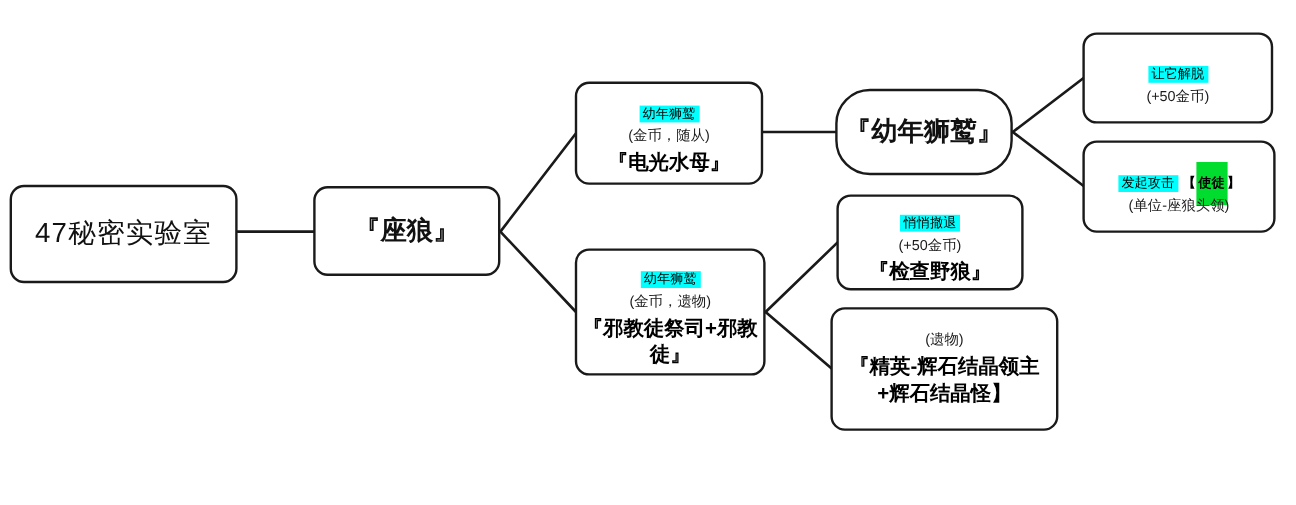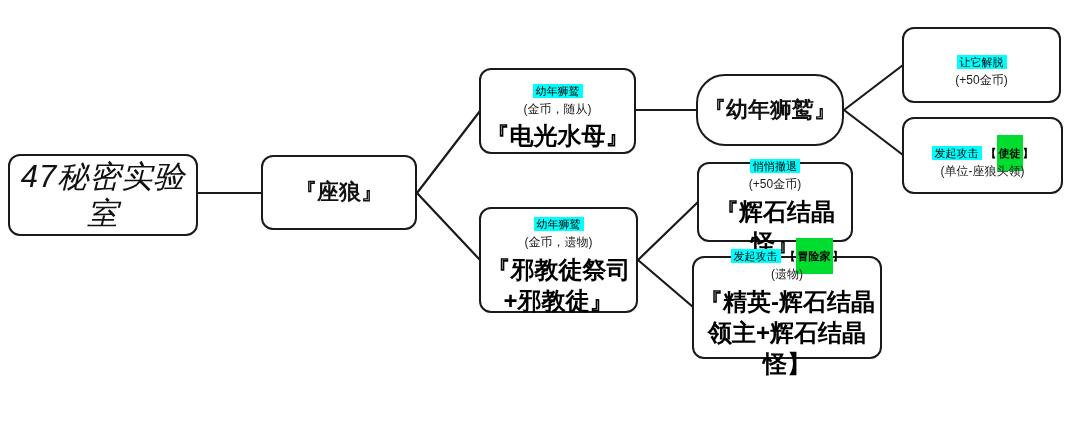--- a/index.html
+++ b/index.html
@@ -17,29 +17,29 @@
     background:#ffffff;
     border:2.5px solid #1a1a1a;
     border-radius:12px;
     display:flex;flex-direction:column;
     align-items:center;justify-content:center;
     text-align:center;
     color:#111;
     line-height:1.2;
   }
   .line{margin:2px 0;}
-  .title-lg{font-size:31px;letter-spacing:1px;font-style:italic;}
+  .title-lg{font-size:23px;letter-spacing:1px;}
   .title-bold{font-size:22px;font-weight:bold;}
   .action{font-size:11px;margin-top:16px;}
   .hl-cyan{background:#00ffff;color:#000;padding:1px 3px;}
   .hl-green{background:#00dd2e;color:#000;padding:12px 2px;font-weight:bold;}
   .tag-bracket{font-weight:bold;color:#000;}
   .tag-bracket.open{margin-left:4px;}
   .reward{font-size:12px;color:#1c1c1c;}
-  .result{font-size:24px;font-weight:bold;color:#000;line-height:1.3;}
+  .result{font-size:17px;font-weight:bold;color:#000;line-height:1.3;}
 
   
   #n-lab    {left:8px;   top:154px; width:190px; height:82px;}
   #n-warg   {left:261px; top:155px; width:156px; height:75px;}
   #n-check  {left:479px; top:68px;  width:157px; height:86px;}
   #n-back   {left:479px; top:207px; width:159px; height:106px; padding:0 4px;}
   #n-griffin{left:696px; top:74px;  width:148px; height:72px;border-radius:29px;}
   #n-release{left:902px; top:27px;  width:159px; height:76px;}
   #n-purify {left:902px; top:117px; width:161px; height:77px;}
   #n-retreat{left:697px; top:162px; width:156px; height:80px;}
@@ -93,22 +93,21 @@
   </div>
 
   <div class="node" id="n-purify">
     <div class="line action"><span class="hl-cyan">发起攻击</span><span class="tag-bracket open">【</span><span class="hl-green">使徒</span><span class="tag-bracket">】</span></div>
     <div class="line reward">(单位-座狼头领)</div>
   </div>
 
   <div class="node" id="n-retreat">
     <div class="line action"><span class="hl-cyan">悄悄撤退</span></div>
     <div class="line reward">(+50金币)</div>
-    <div class="line result">『辉石结晶怪』</div>
+    <div class="line result">『检查野狼』</div>
   </div>
 
   <div class="node" id="n-attack">
-    <div class="line action"><span class="hl-cyan">发起攻击</span><span class="tag-bracket open">【</span><span class="hl-green">冒险家</span><span class="tag-bracket">】</span></div>
     <div class="line reward">(遗物)</div>
     <div class="line result">『精英-辉石结晶领主+辉石结晶怪】</div>
   </div>
 
 </div>
 
 </body></html>

